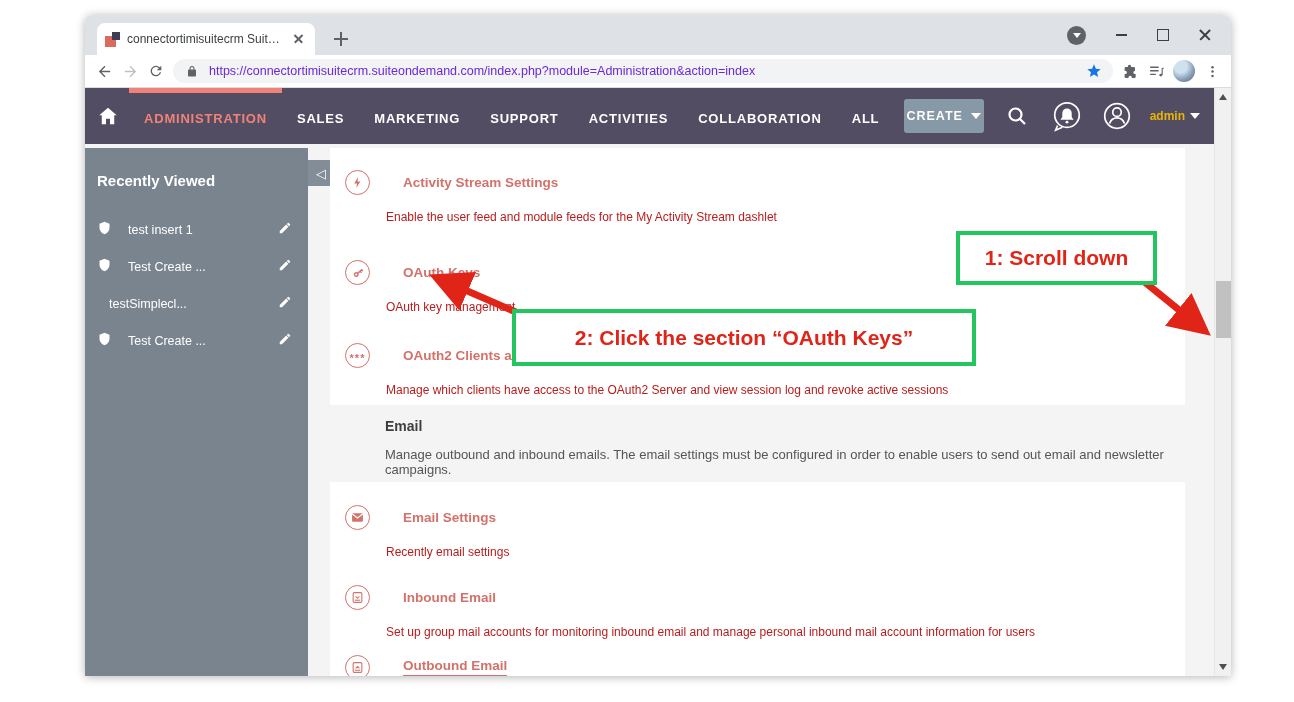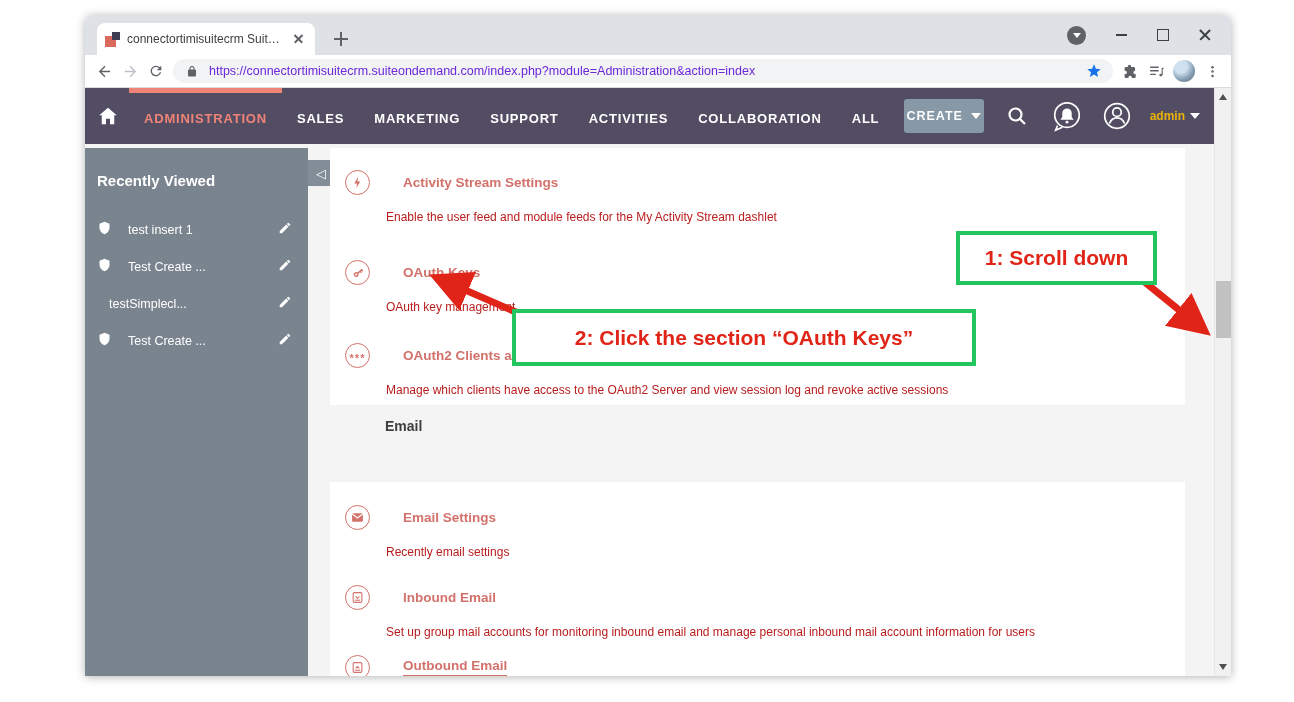--- a/index.html
+++ b/index.html
@@ -339,20 +339,21 @@
                 <span class="asterisks">***</span>
               </span>
               <span class="adm-title">OAuth2 Clients and Tokens</span>
             </div>
             <div class="adm-desc">Manage which clients have access to the OAuth2 Server and view session log and revoke active sessions</div>
           </div>
         </div>
 
         <div class="email-block">
           <div class="email-heading">Email</div>
+          <div class="email-para">Manage outbound and inbound emails. The email settings must be configured in order to enable users to send out email and newsletter campaigns.</div>
         </div>
 
         <div class="card card2">
           <div class="adm-item" style="top:23px">
             <div class="adm-row">
               <span class="adm-circle">
                 <svg width="13" height="13" viewBox="0 0 24 24">
                     <rect x="2" y="4" width="20" height="16" rx="2" fill="#d3716b"></rect>
                     <path d="M2 5l10 8L22 5" stroke="#fff" stroke-width="2" fill="none"></path>
                   </svg>

